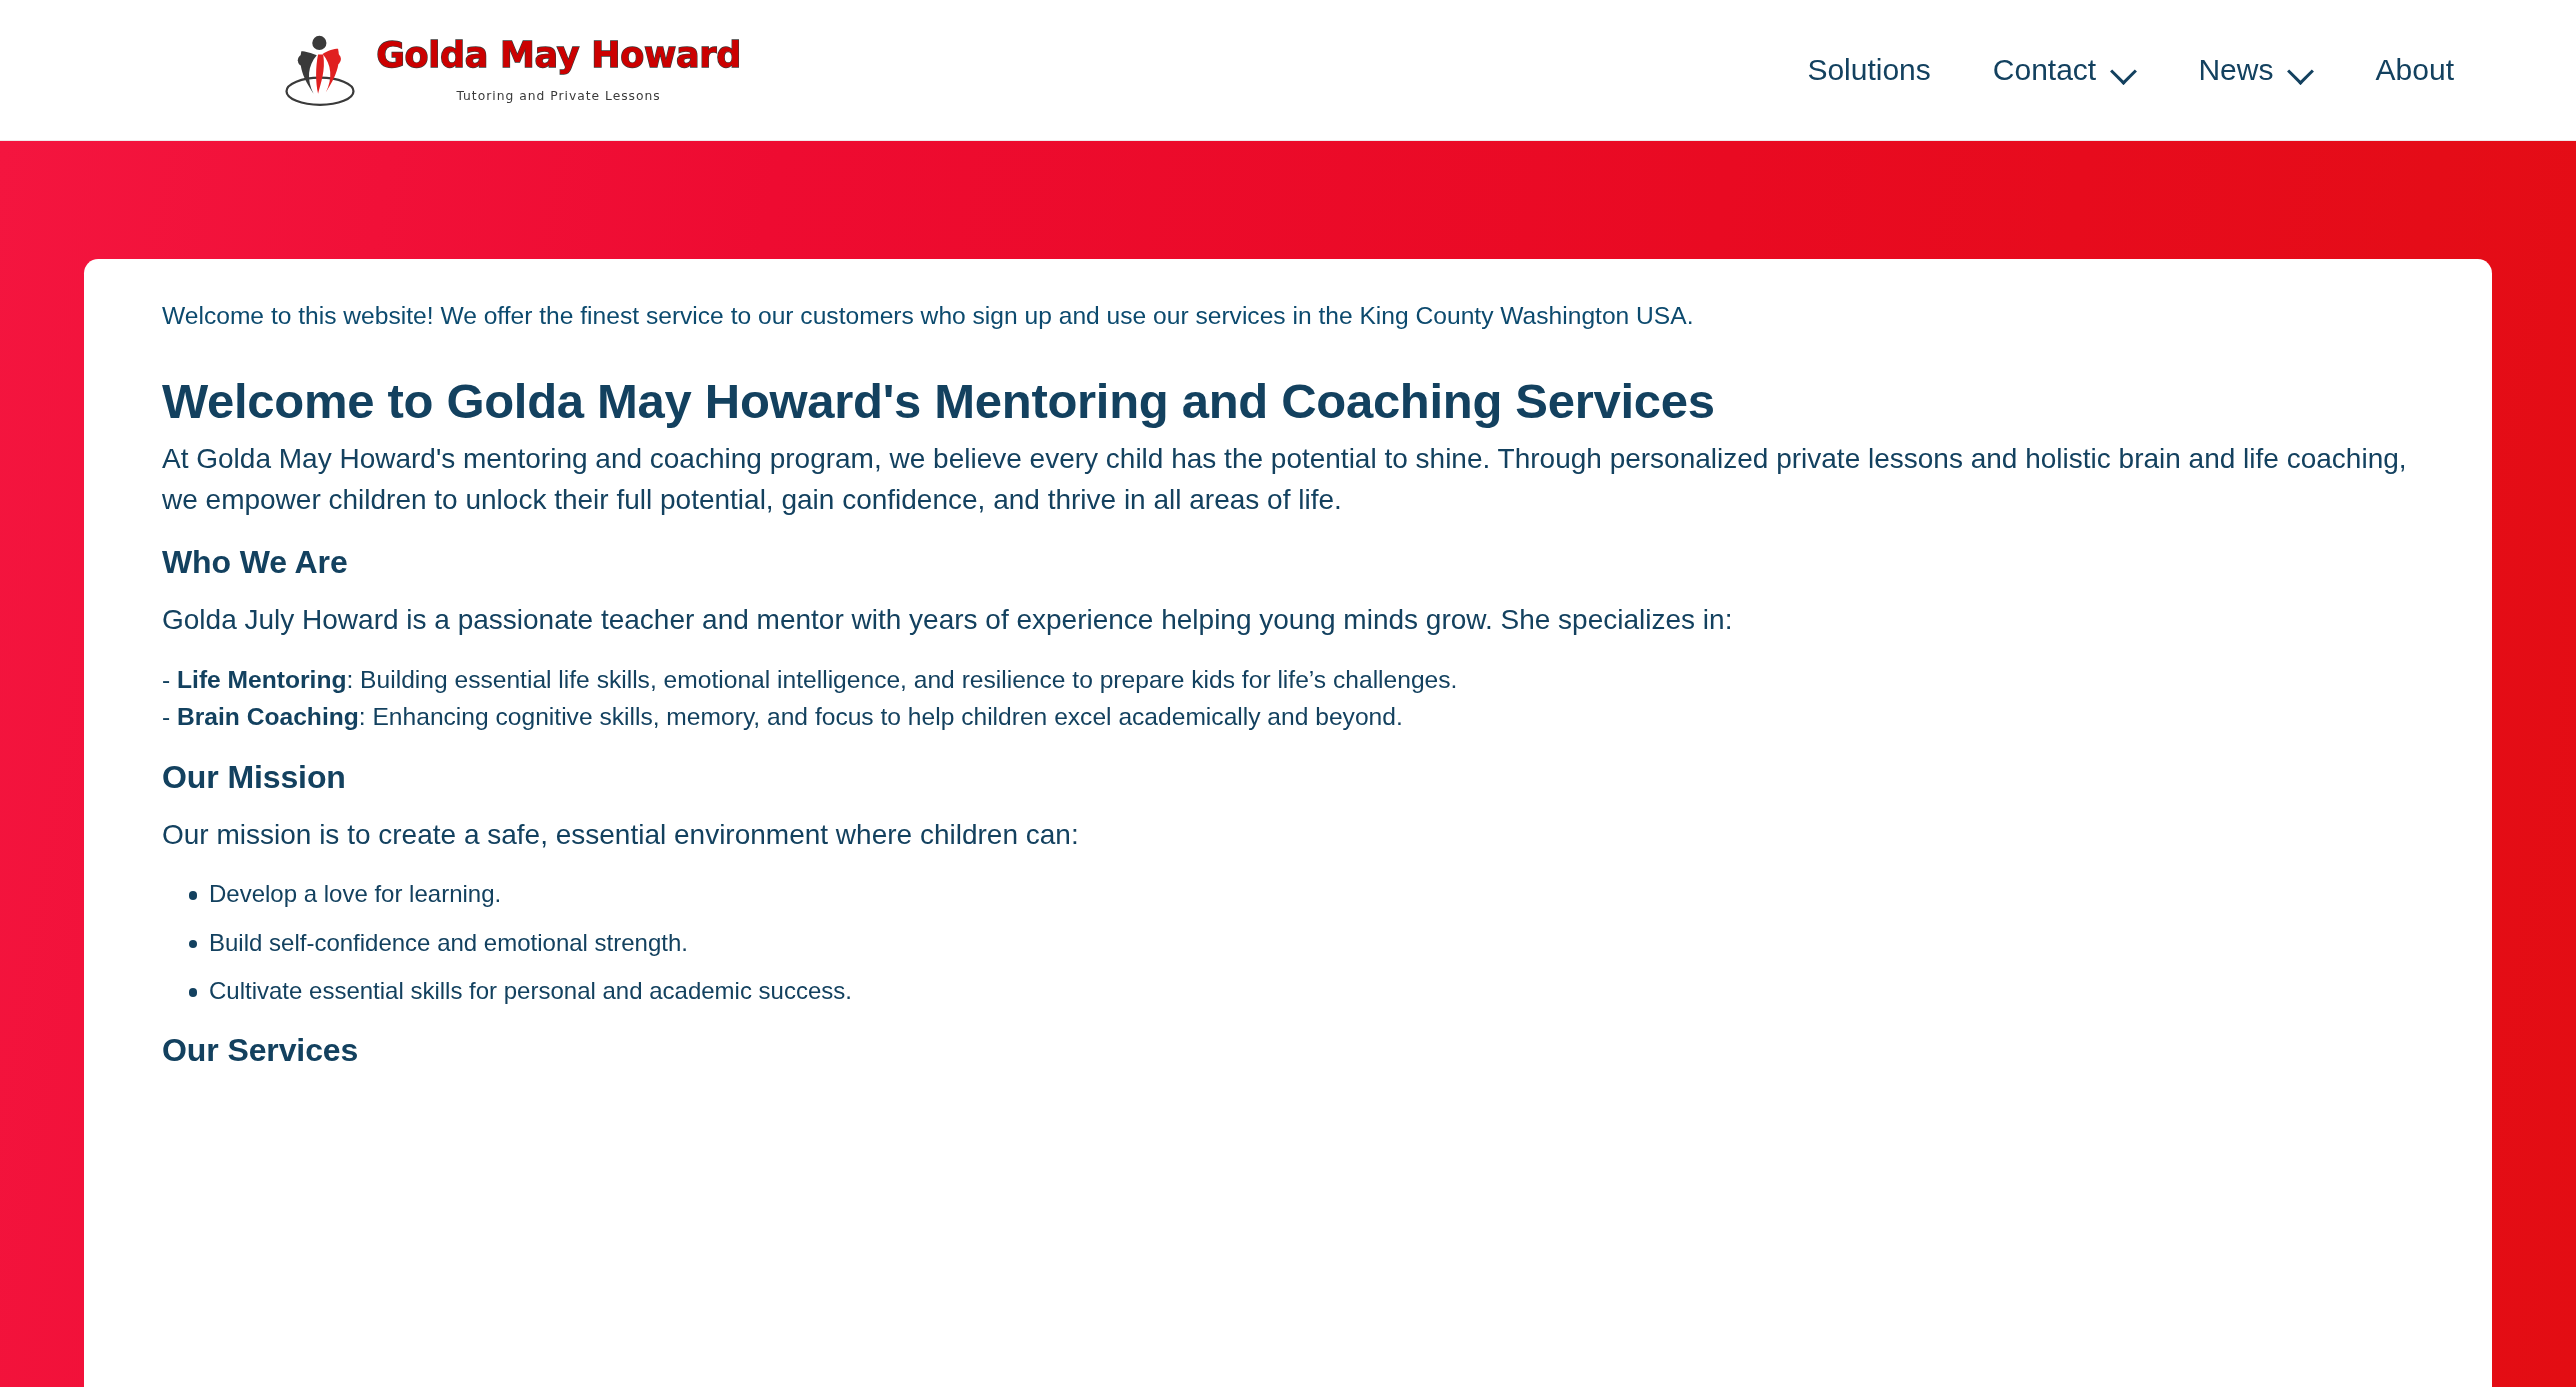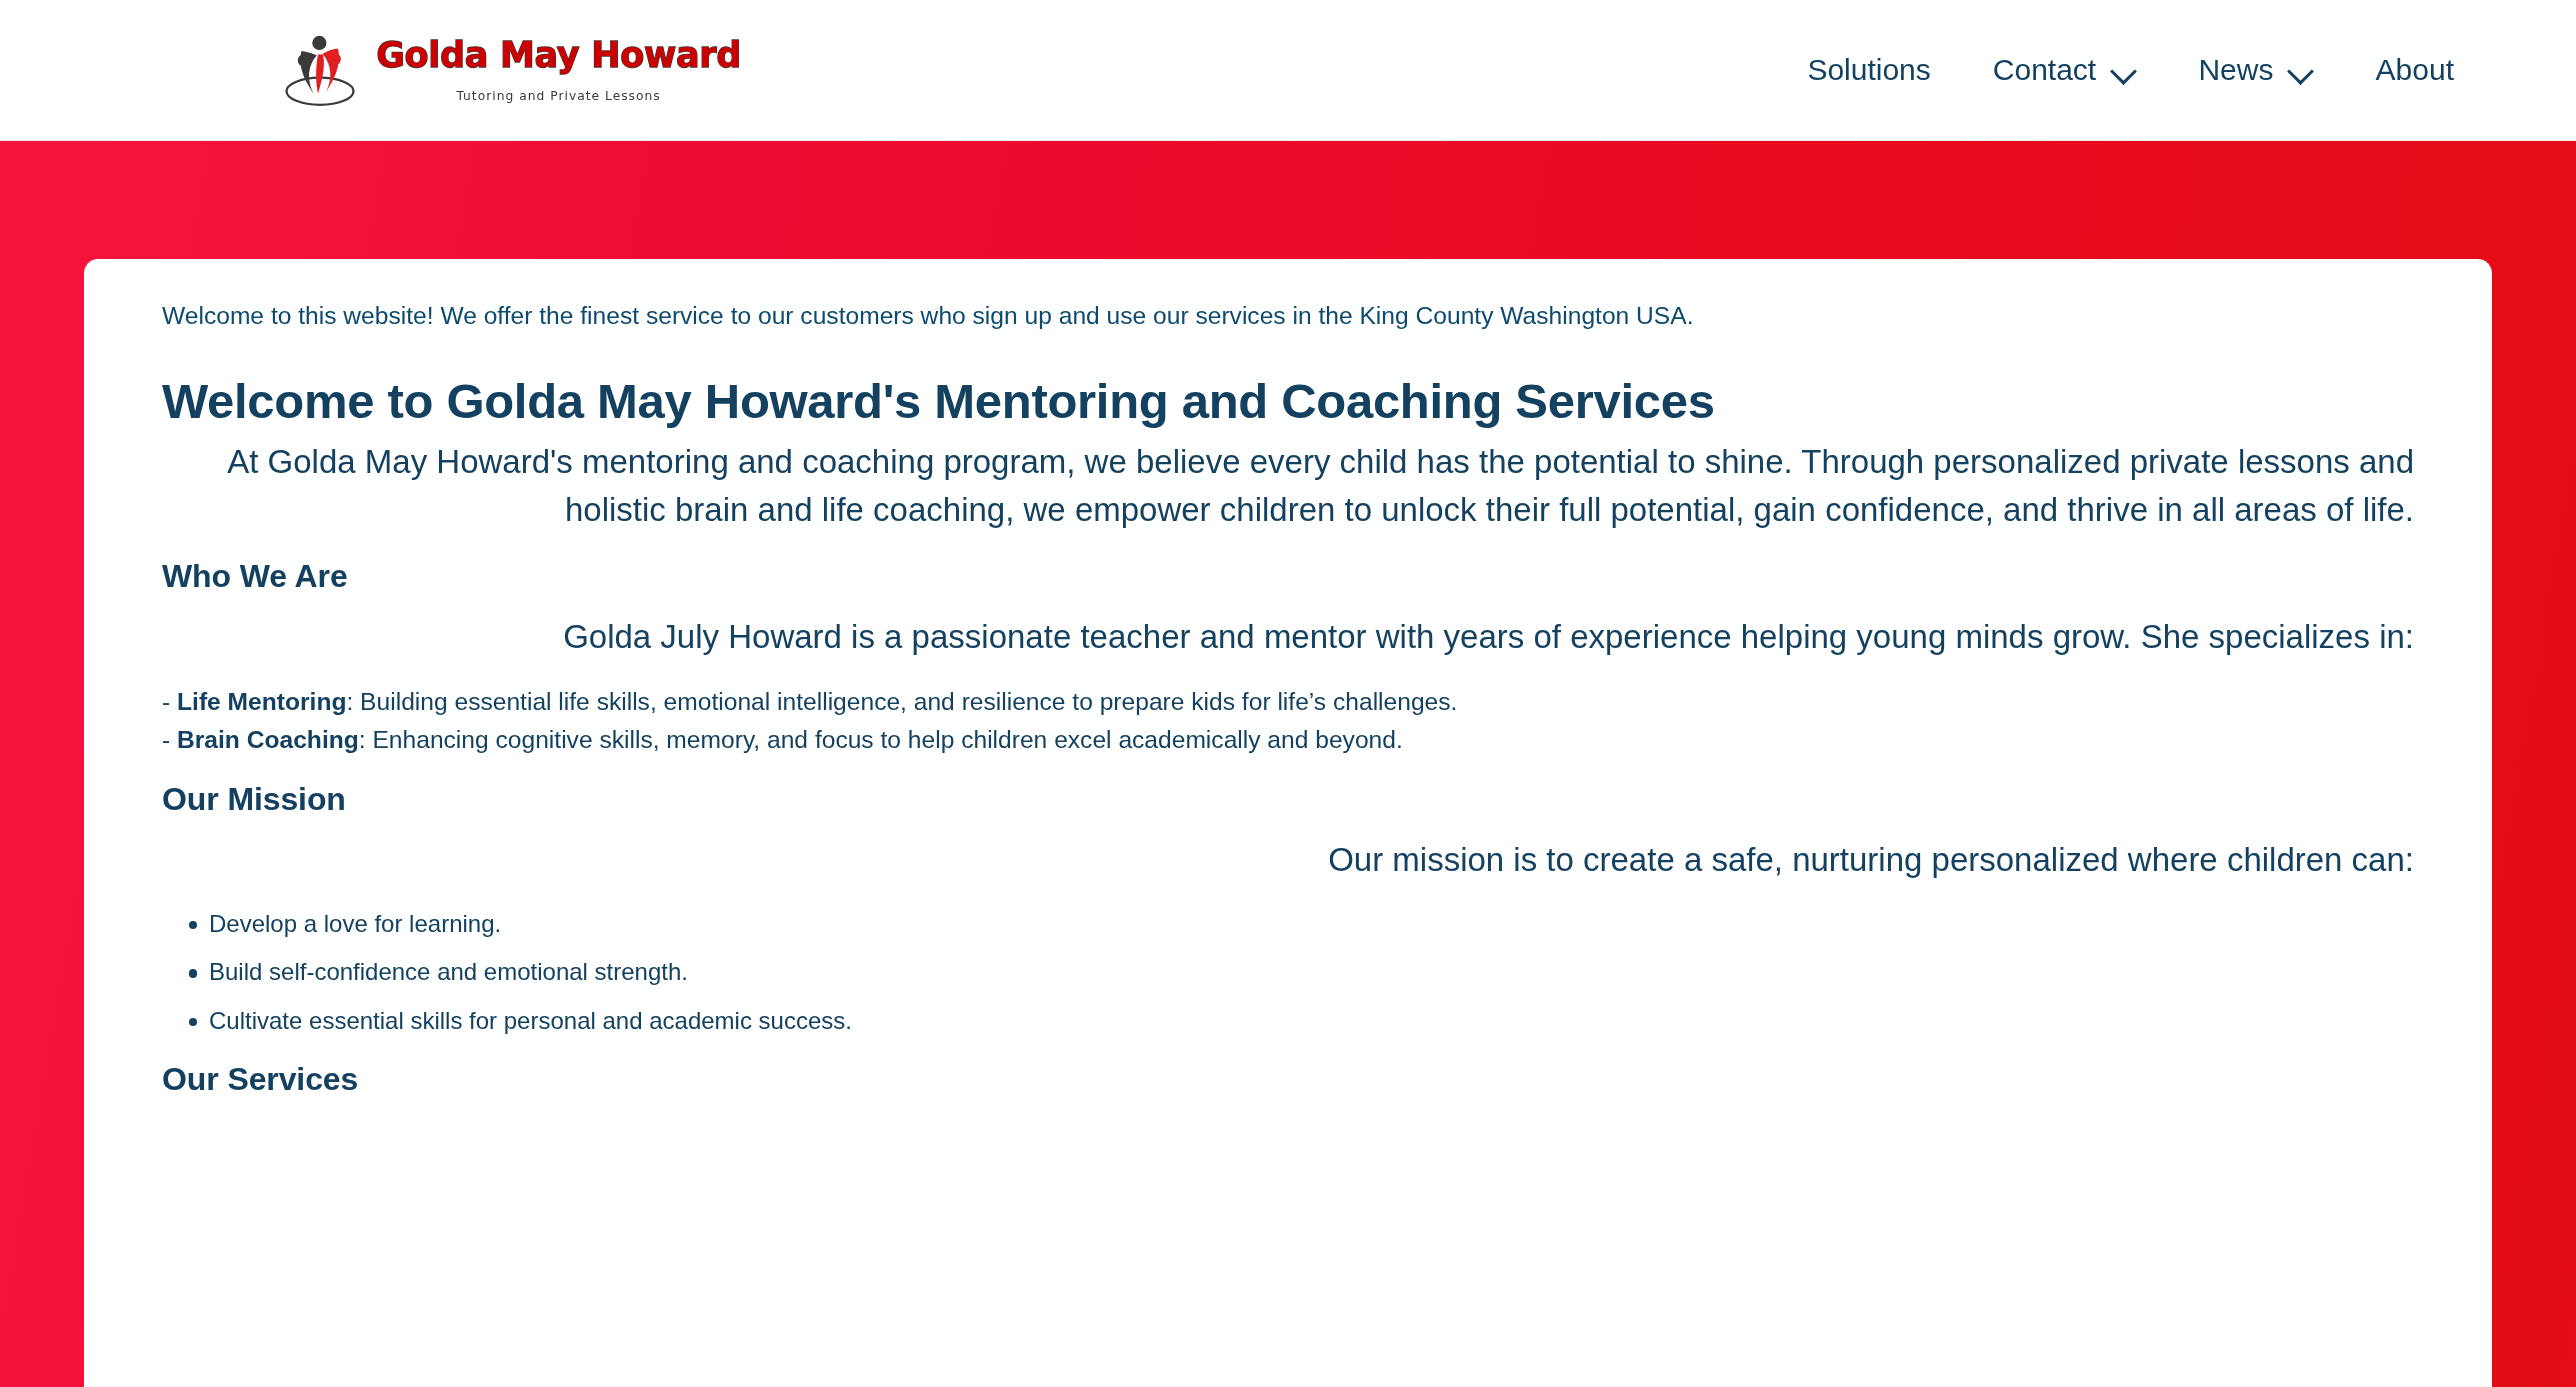--- a/index.html
+++ b/index.html
@@ -146,25 +146,24 @@
   h2.page-subtitle {
     font-size: 38px;
     font-weight: bold;
     line-height: 1.25;
     color: #13415f;
     letter-spacing: -0.2px;
     margin-bottom: 18px;
   }
 
   p.body-text {
-    font-size: 33px;
+    font-size: 28px;
     line-height: 1.48;
     color: #13415f;
     margin-bottom: 21px;
-    text-align: right;
   }
 
   h3.section-title {
     font-size: 32px;
     font-weight: bold;
     line-height: 1.25;
     color: #13415f;
     letter-spacing: -0.1px;
     margin-top: 21px;
     margin-bottom: 17px;
@@ -275,21 +274,21 @@
       <div class="dash-item">
         <span>- </span><b>Life Mentoring</b><span>: Building essential life skills, emotional intelligence, and resilience to prepare kids for life’s challenges.</span>
       </div>
       <div class="dash-item">
         <span>- </span><b>Brain Coaching</b><span>: Enhancing cognitive skills, memory, and focus to help children excel academically and beyond.</span>
       </div>
     </div>
 
     <h3 class="section-title">Our Mission</h3>
 
-    <p class="body-text">Our mission is to create a safe, nurturing personalized where children can:</p>
+    <p class="body-text">Our mission is to create a safe, essential environment where children can:</p>
 
     <ul class="bullet-list">
       <li>Develop a love for learning.</li>
       <li>Build self-confidence and emotional strength.</li>
       <li>Cultivate essential skills for personal and academic success.</li>
     </ul>
 
     <h3 class="section-title">Our Services</h3>
 
   </article>

